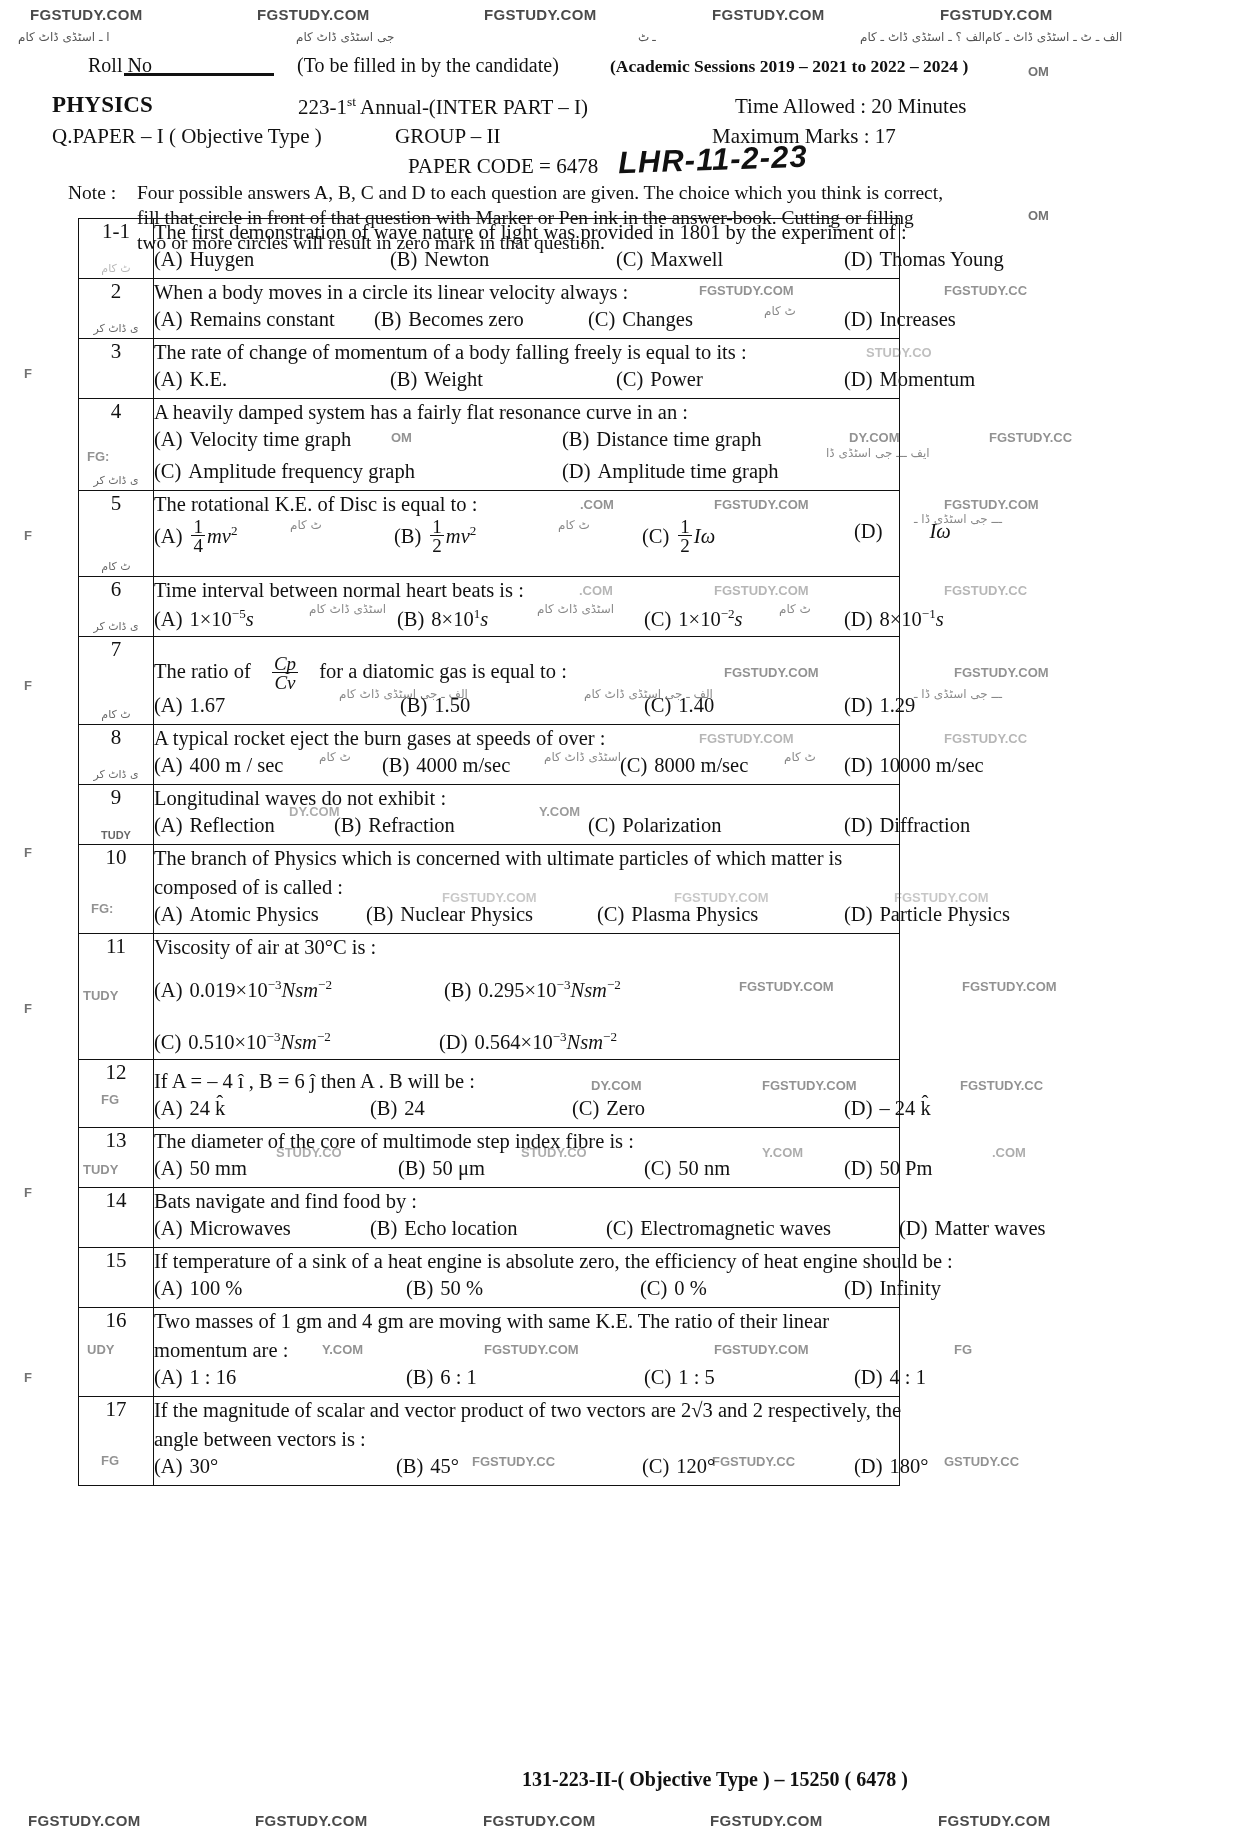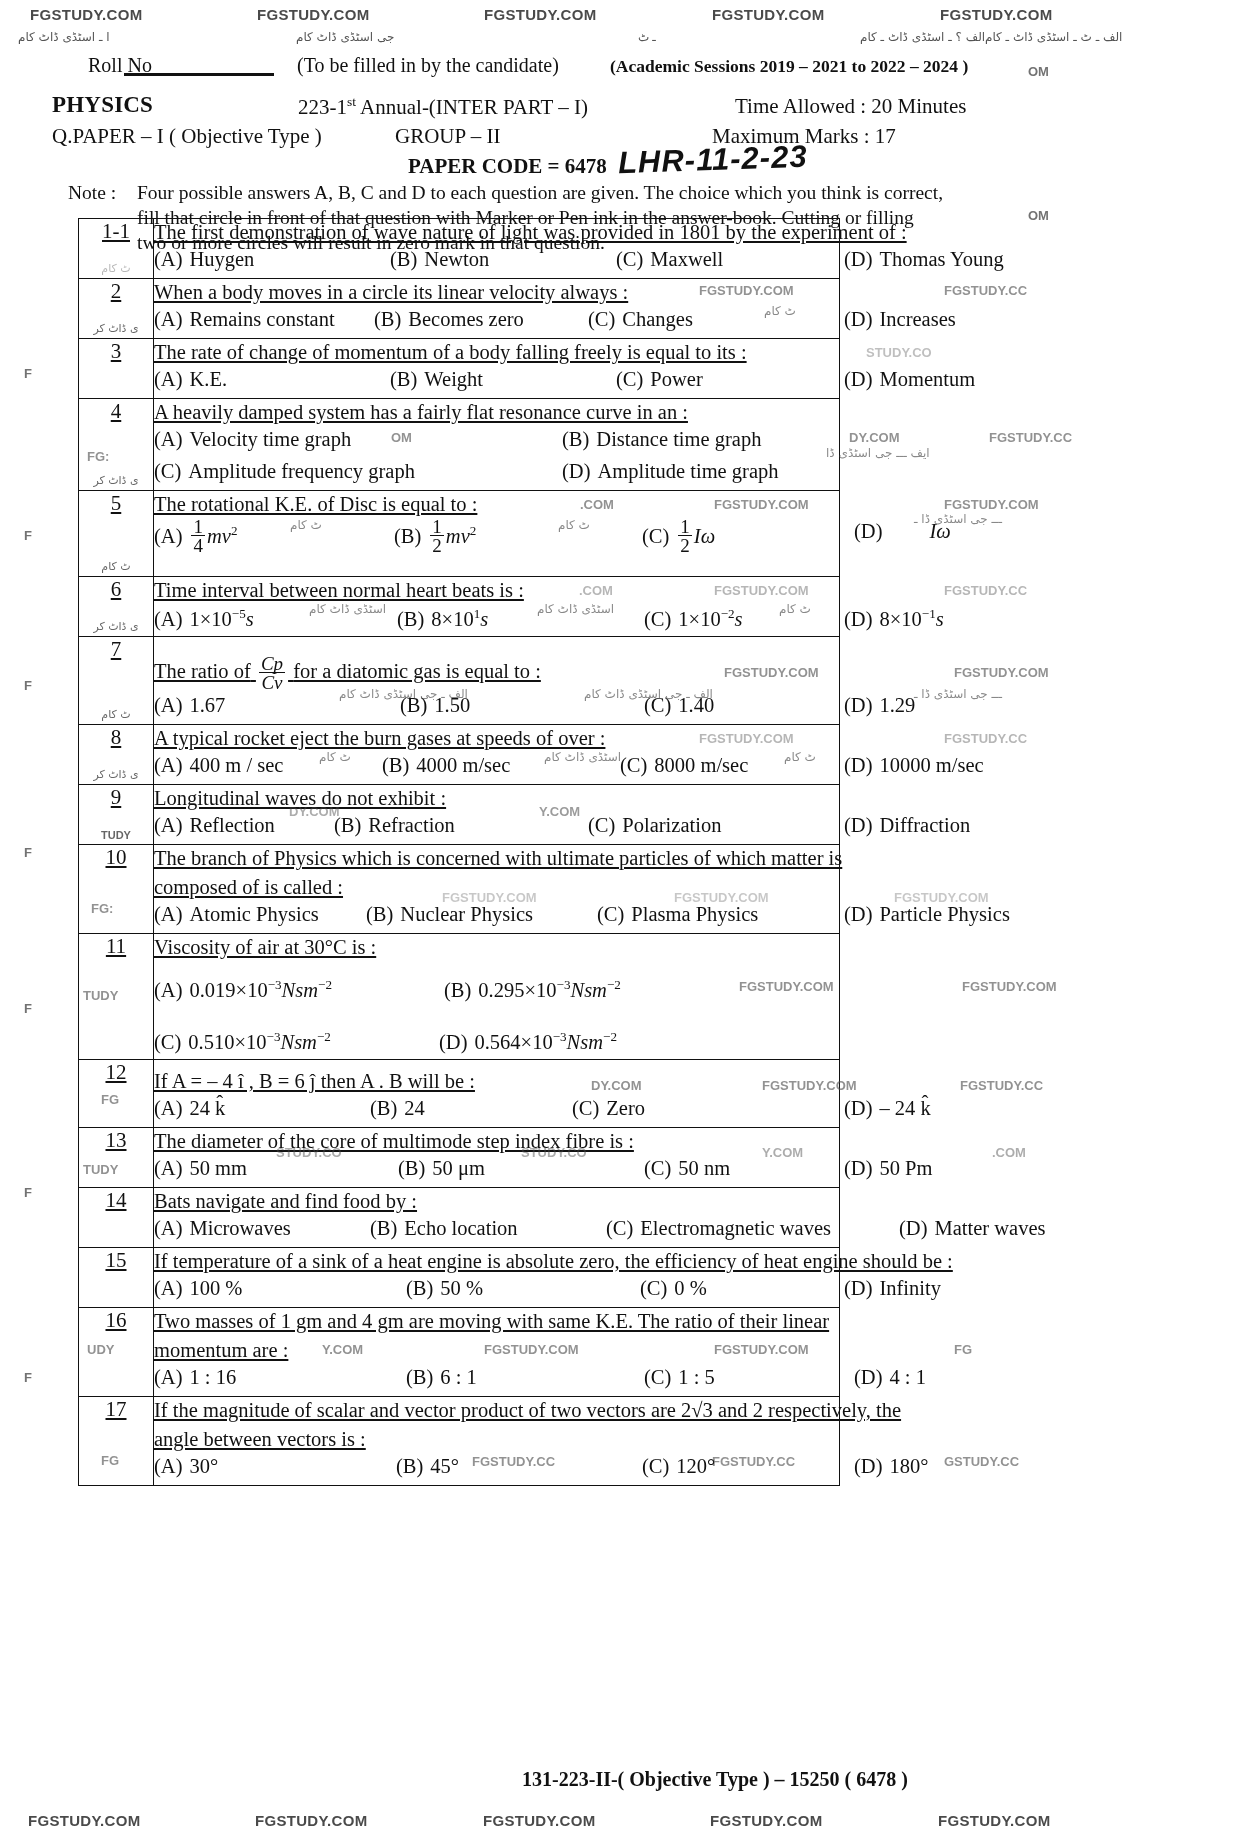--- a/index.html
+++ b/index.html
@@ -61,21 +61,21 @@
   .subject   { position:absolute; left: 52px;  top: 0;  font-weight: bold; font-size: 23px; letter-spacing:.2px;}
   .annual    { position:absolute; left: 298px; top: 2px; }
   .timeallow { position:absolute; left: 735px; top: 2px; }
 
   .hdr-line3 { position:absolute; top: 94px; left: 0; width: 1250px; height: 28px; font-size: 21px; }
   .qpaper    { position:absolute; left: 52px;  top: 0; }
   .group     { position:absolute; left: 395px; top: 0; }
   .maxmarks  { position:absolute; left: 712px; top: 0; }
 
   .papercode {
-    position:absolute; top: 124px; left: 408px; font-size: 21px; font-weight: bold;
+    position:absolute; top: 124px; left: 408px; font-size: 21px; font-weight: normal;
   }
   .handcode {
     position:absolute; top: 112px; left: 618px;
     font-family: "Liberation Sans", sans-serif;
     font-size: 31px; font-style: italic; font-weight: bold;
     letter-spacing: 1px; color:#111;
     transform: rotate(-2deg);
   }
 
   .note {
@@ -84,24 +84,23 @@
   .note .nlabel { position:absolute; left: 68px;  top: 0; }
   .note .nl1    { position:absolute; left: 137px; top: 0; }
   .note .nl2    { position:absolute; left: 137px; top: 25px; }
   .note .nl3    { position:absolute; left: 137px; top: 50px; }
 
   
   table.qt {
     position: absolute;
     left: 78px;
     top: 218px;
-    width: 762px;
+    width: 822px;
     border-collapse: collapse;
     table-layout: fixed;
-    text-decoration: underline;
   }
   table.qt td { border: 1.6px solid #111; vertical-align: top; padding: 0; }
   td.numcell {
     width: 74px;
     text-align: center;
     font-size: 21px;
     padding-top: 3px;
     position: relative;
   }
   td.numcell .nurdu {
@@ -331,21 +330,21 @@
   </tr>
 
   <tr>
     <td class="numcell">
       <span>7</span>
       <span class="nurdu">ٹ کام</span>
     </td>
     <td class="bodycell" style="height:86px">
       <div class="stem" style="padding-top:18px;">
         <span>The ratio of</span>
-        <span class="frac" style="margin:0 3px; top:0;">
+        <span class="frac" style="margin:0 16px; top:0;">
           <span class="n ital" style="font-size:19px">Cp</span>
           <span class="d ital" style="font-size:19px">Cv</span>
         </span>
         <span>for a diatomic gas is equal to  :</span>
       </div>
       <span class="cellwm" style="left:570px; top:28px;">FGSTUDY.COM</span>
       <span class="cellwm" style="left:800px; top:28px;">FGSTUDY.COM</span>
       <span class="cellwm-u" style="left:430px; top:50px;">الف ـ جی اسٹڈی ڈاٹ کام</span>
       <span class="cellwm-u" style="left:185px; top:50px;">الف ـ جی اسٹڈی ڈاٹ کام</span>
       <span class="cellwm-u" style="left:760px; top:50px;">ـــ جی اسٹڈی ڈا ـ</span>

